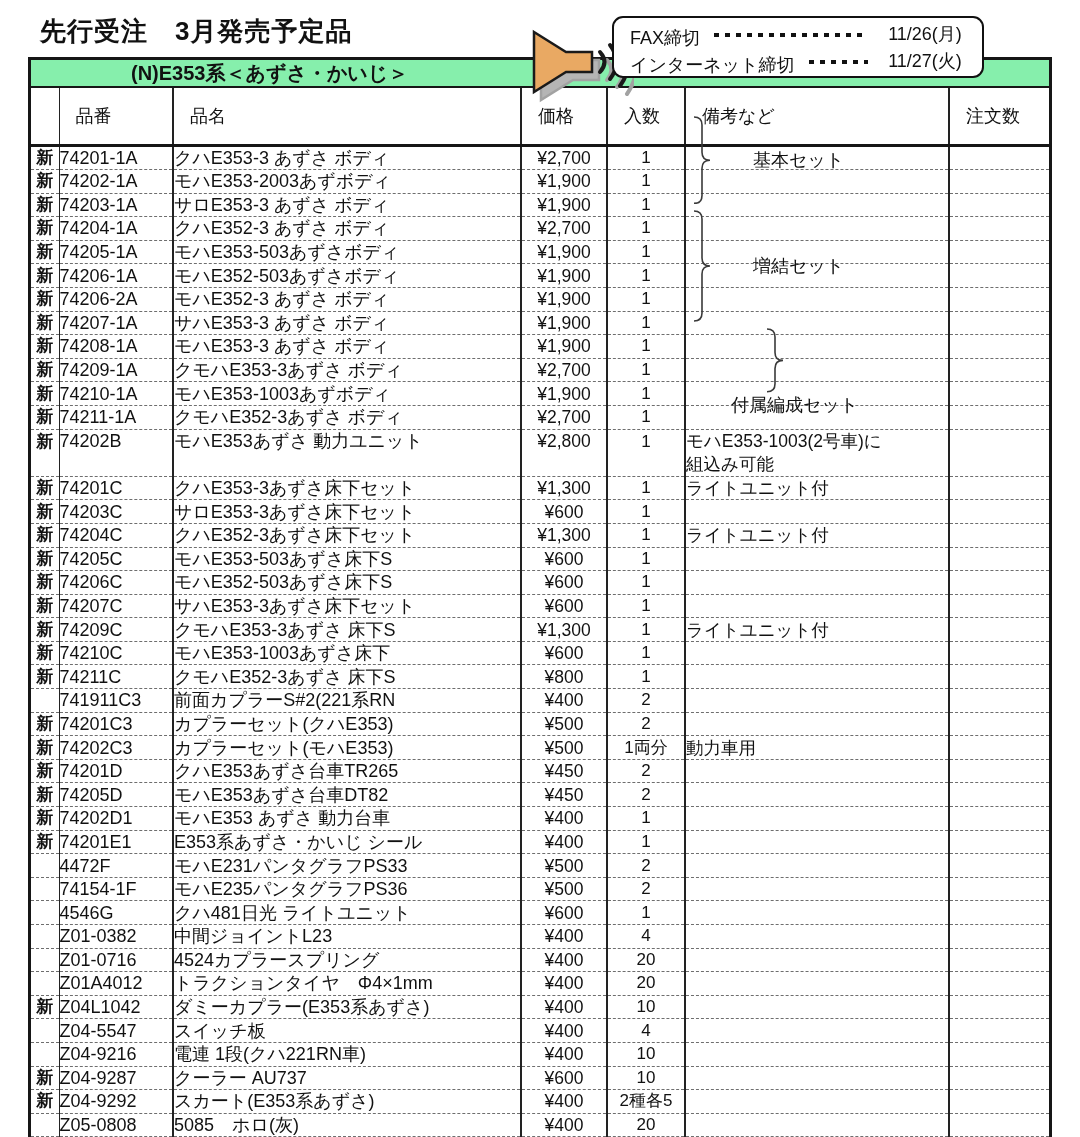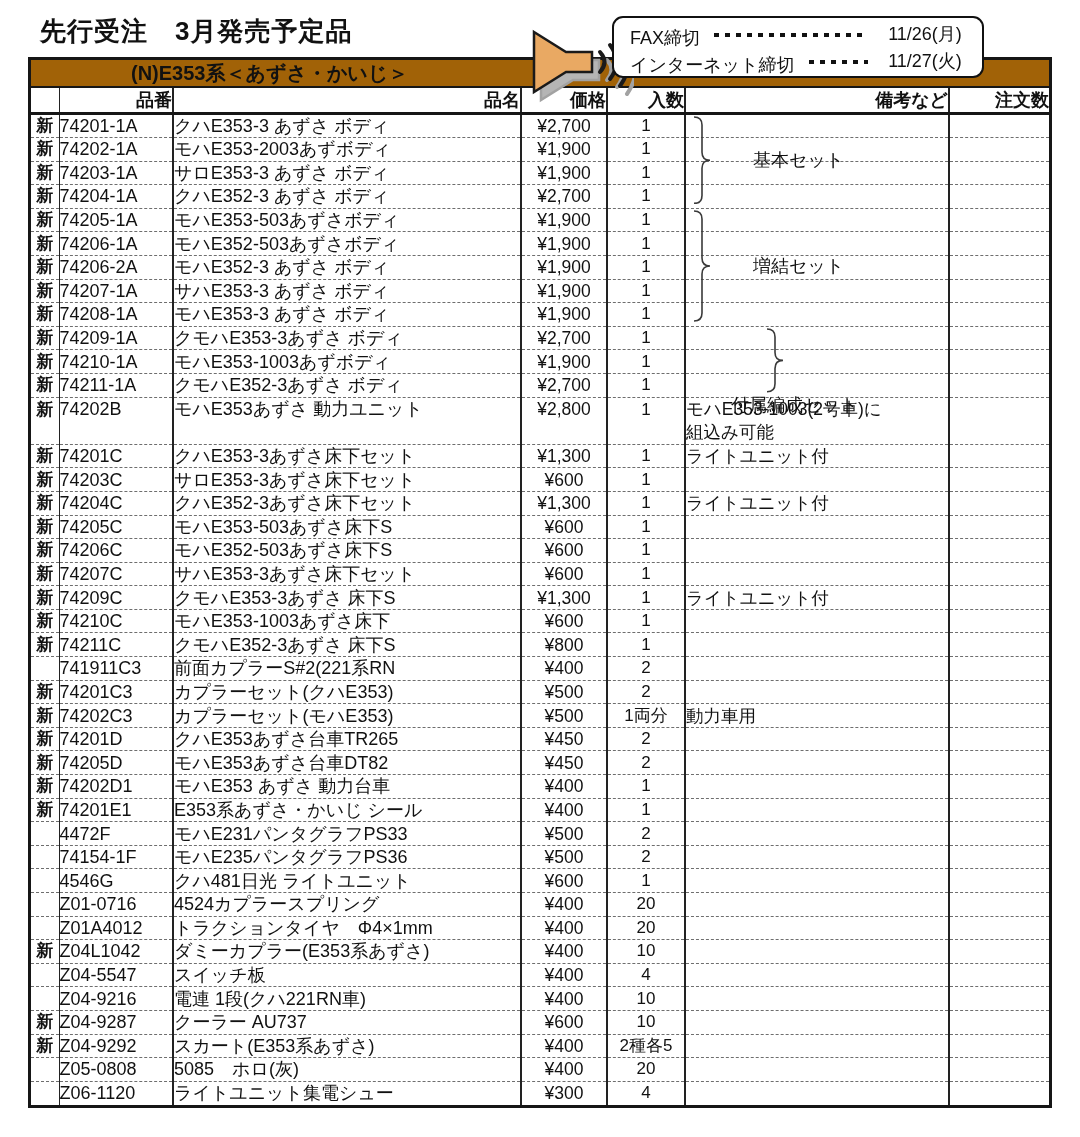--- a/index.html
+++ b/index.html
@@ -23,27 +23,27 @@
   .fax-row .lbl{flex:none;margin-top:8px;}
   .fax-row .leader{flex:1; height:4px; margin:2px 14px 0 14px;
     background:repeating-linear-gradient(90deg,#111 0 5px,transparent 5px 11px);}
   .fax-row .date{flex:none; width:86px; text-align:center;}
   
   .table-wrap{
     position:absolute; left:28px; top:57px; width:1018px;
     border:3px solid #161616; background:#fff; z-index:1;
   }
   .band{
-    height:25px; background:#a16207; border-bottom:2px solid #161616;
+    height:25px; background:#86efac; border-bottom:2px solid #161616;
     font-size:20px; font-weight:bold; padding:1px 0 0 100px; line-height:25px;
   }
   table.order{border-collapse:collapse; table-layout:fixed; width:1018px; font-size:17px;}
   table.order th{
-    font-size:18px; font-weight:bold; text-align:right; height:23px;
-    border-bottom:3px solid #161616; padding:0;
+    font-size:18px; font-weight:normal; text-align:left; height:23px;
+    border-bottom:3px solid #161616; padding:16px;
   }
   table.order td{padding:0 0 0 0; line-height:22px; overflow:hidden; white-space:nowrap;}
   tbody tr{height:23.6px;}
   tbody tr.tall{height:47.2px;}
   tbody tr.tall td{vertical-align:top; white-space:pre-line; line-height:23px;}
   tbody tr + tr td{border-top:1px dashed #6e6e6e;}
   .c-new {border-right:1px solid #222; text-align:center; font-weight:bold; font-size:17px;}
   .c-code{border-right:2px solid #222; padding-left:8px; font-size:18px;}
   .c-name{border-right:2px solid #222; padding-left:7px; font-size:18px;}
   .c-price{border-right:2px solid #222; text-align:center; font-size:17.5px;}
@@ -402,20 +402,29 @@
     <td class="c-new"></td>
     <td class="c-code">4546G</td>
     <td class="c-name">クハ481日光 ライトユニット</td>
     <td class="c-price">¥600</td>
     <td class="c-qty">1</td>
     <td class="c-note"></td>
     <td class="c-order"></td>
   </tr>
           <tr>
     <td class="c-new"></td>
+    <td class="c-code">Z01-0382</td>
+    <td class="c-name">中間ジョイントL23</td>
+    <td class="c-price">¥400</td>
+    <td class="c-qty">4</td>
+    <td class="c-note"></td>
+    <td class="c-order"></td>
+  </tr>
+          <tr>
+    <td class="c-new"></td>
     <td class="c-code">Z01-0716</td>
     <td class="c-name">4524カプラースプリング</td>
     <td class="c-price">¥400</td>
     <td class="c-qty">20</td>
     <td class="c-note"></td>
     <td class="c-order"></td>
   </tr>
           <tr>
     <td class="c-new"></td>
     <td class="c-code">Z01A4012</td>

